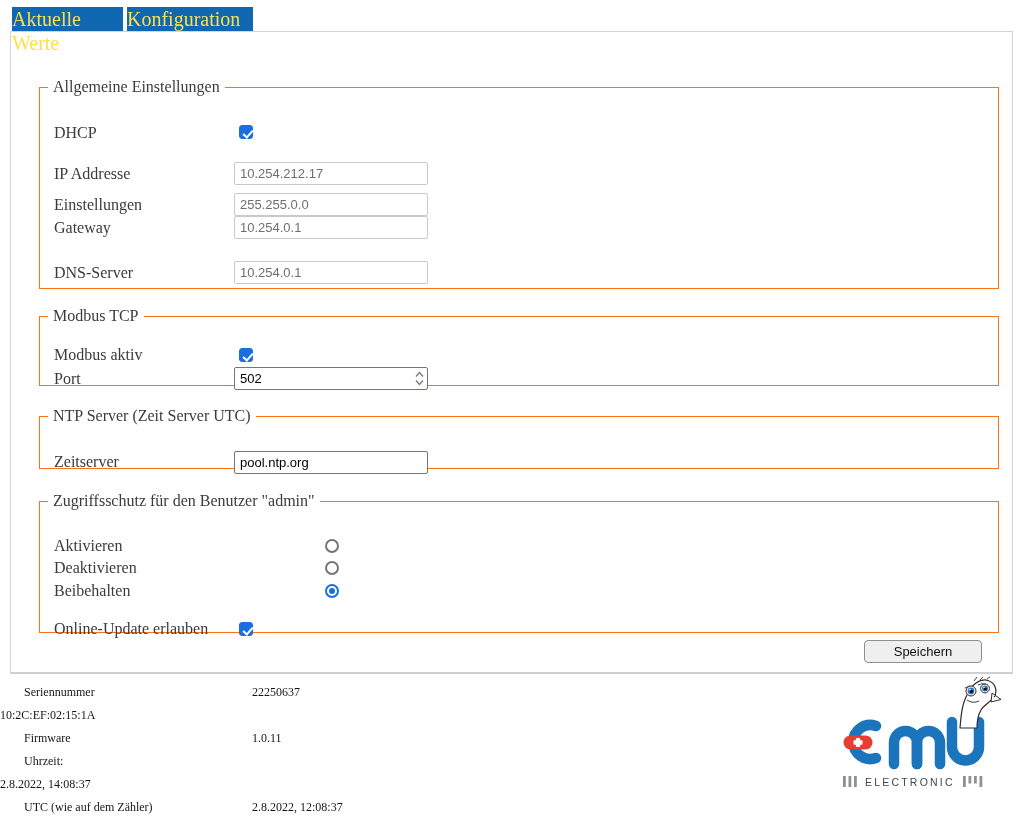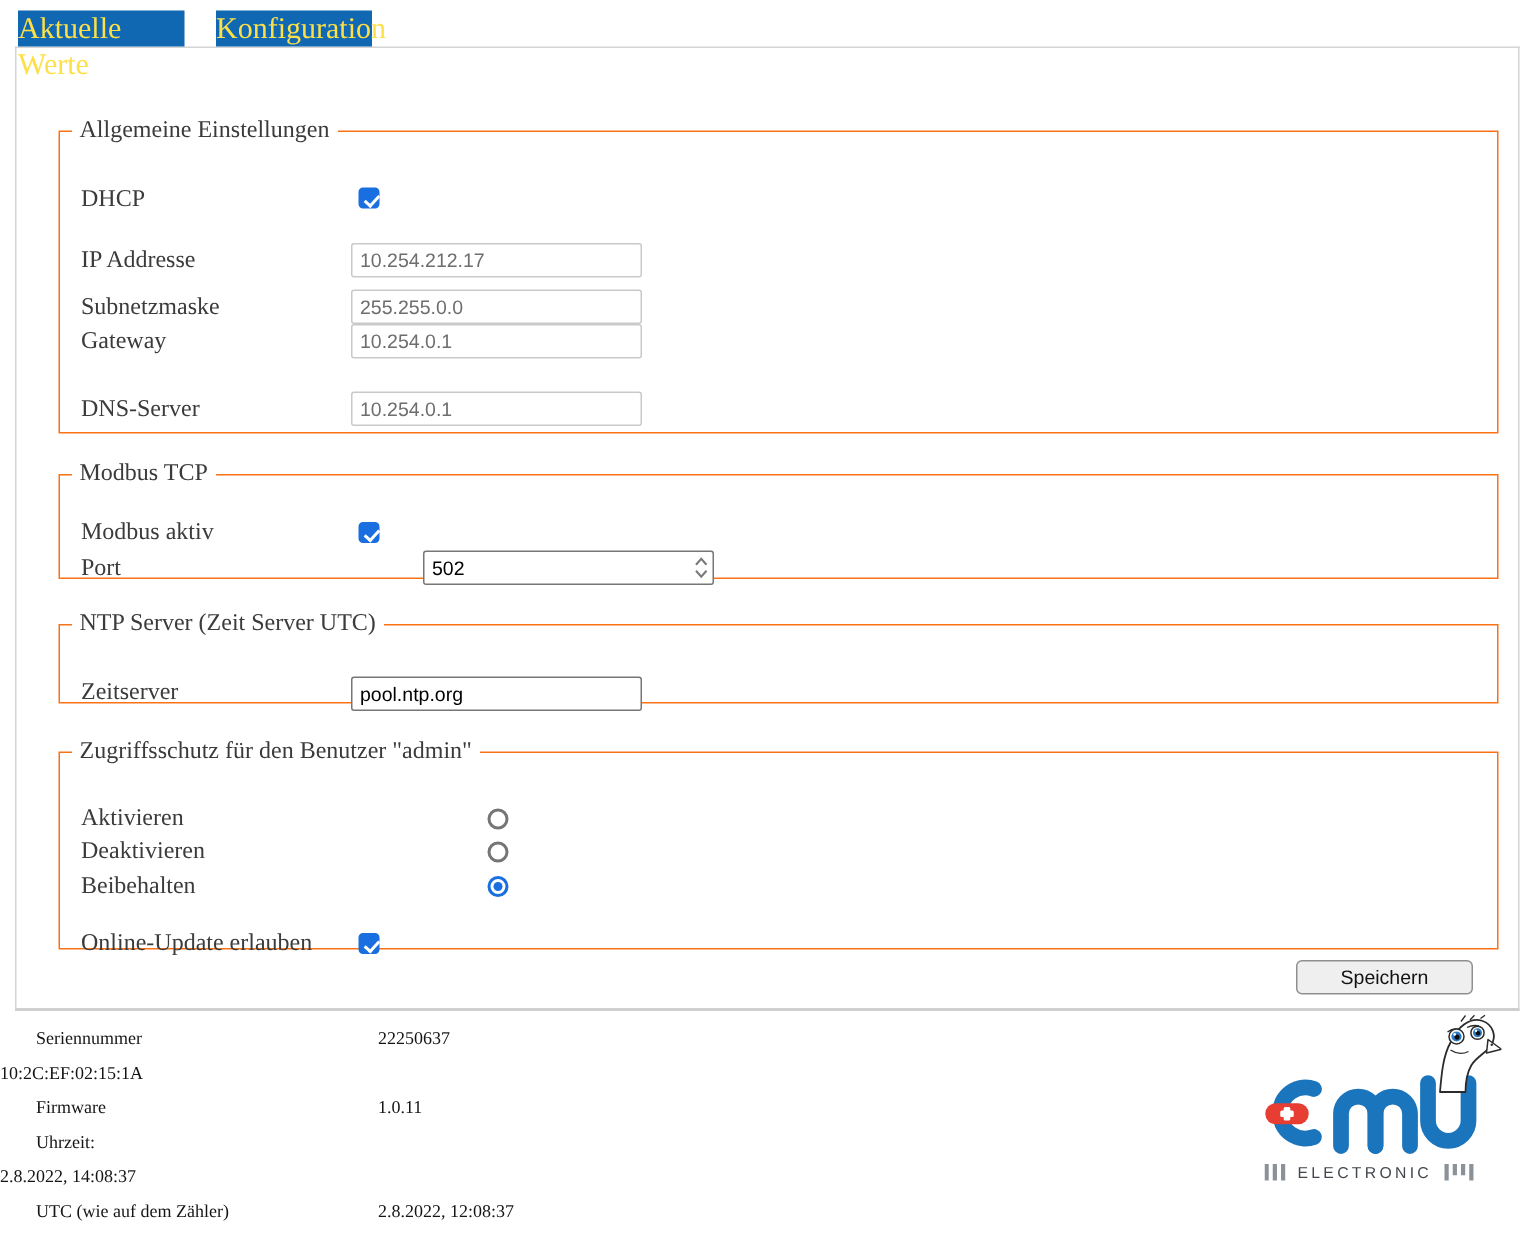--- a/index.html
+++ b/index.html
@@ -4,21 +4,21 @@
 <style>
   html,body{margin:0;padding:0;background:#fff;}
   .page{position:relative;width:1024px;height:833px;background:#fff;
         font-family:"Liberation Serif",serif;color:#3b3b3b;overflow:hidden;}
 
   
   .tabs{position:absolute;left:12px;top:7px;display:flex;gap:4px;z-index:3;}
   .tab{height:24px;line-height:24px;background:#1067b2;color:#fde047;
        font-size:20px;text-align:left;cursor:pointer;}
   .tab.t1{width:111px;}
-  .tab.t2{width:104px;margin-left:17px;}
+  .tab.t2{width:126px;}
 
   
   .panel{position:absolute;left:10px;top:31px;width:1001px;height:640px;
          border:1px solid #d4d4d4;border-bottom:2px solid #cfcfcf;background:#fff;z-index:1;}
 
   fieldset.fs{position:absolute;left:28px;width:960px;margin:0;padding:0;
               border:1px solid #f97316;box-sizing:border-box;}
   fieldset.fs legend{margin-left:8px;padding:0 5px;font-size:16px;color:#3b3b3b;}
   .fs-general{top:46px;height:211px;}
   .fs-modbus{top:275px;height:79px;}
@@ -75,37 +75,37 @@
   <div class="panel">
 
     <fieldset class="fs fs-general">
       <legend>Allgemeine Einstellungen</legend>
       <span class="lbl" style="top:28px;">DHCP</span>
       <span class="cb on" style="left:199px;top:29px;"></span>
 
       <span class="lbl" style="top:69px;">IP Addresse</span>
       <input class="txt ro" style="top: 66px;" disabled="" value="10.254.212.17">
 
-      <span class="lbl" style="top:100px;">Subnetzmaske</span>
+      <span class="lbl" style="top:100px;">Einstellungen</span>
       <input class="txt ro" style="top: 97px;" disabled="" value="255.255.0.0">
 
       <span class="lbl" style="top:123px;">Gateway</span>
       <input class="txt ro" style="top: 120px;" disabled="" value="10.254.0.1">
 
       <span class="lbl" style="top:168px;">DNS-Server</span>
       <input class="txt ro" style="top: 165px;" disabled="" value="10.254.0.1">
     </fieldset>
 
     <fieldset class="fs fs-modbus">
       <legend>Modbus TCP</legend>
       <span class="lbl" style="top:21px;">Modbus aktiv</span>
       <span class="cb on" style="left:199px;top:23px;"></span>
 
       <span class="lbl" style="top:45px;">Port</span>
-      <span class="numwrap" style="top:42px;margin-left:48px;">
+      <span class="numwrap" style="top:42px;">
         <input class="txt" style="top: 0px;" value="502">
         <svg class="spin" width="9" height="15" viewBox="0 0 9 15">
           <polyline points="1,5.5 4.5,1.5 8,5.5" fill="none" stroke="#7a7a7a" stroke-width="1.4"></polyline>
           <polyline points="1,9.5 4.5,13.5 8,9.5" fill="none" stroke="#7a7a7a" stroke-width="1.4"></polyline>
         </svg>
       </span>
     </fieldset>
 
     <fieldset class="fs fs-ntp">
       <legend>NTP Server (Zeit Server UTC)</legend>

